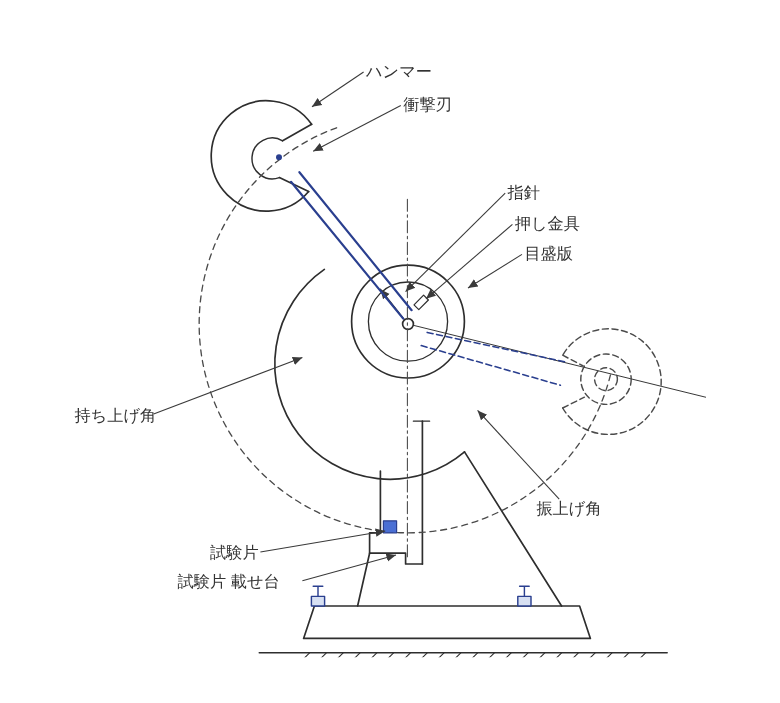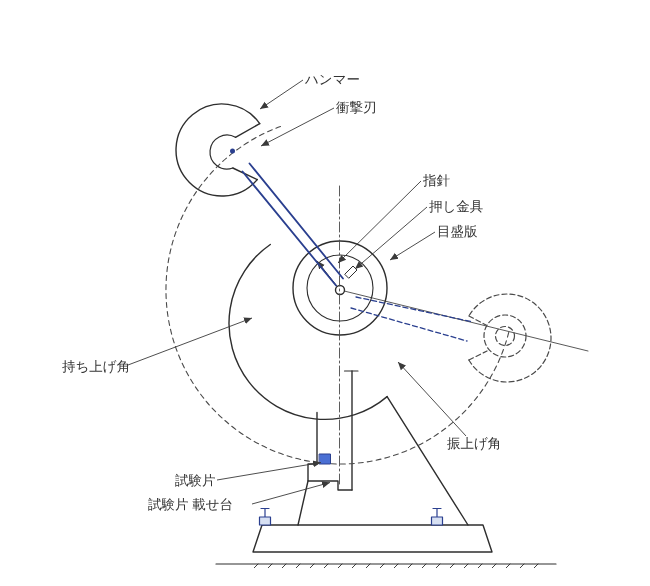--- a/index.html
+++ b/index.html
@@ -7,21 +7,20 @@
     padding: 0;
     background: #ffffff;
   }
   .canvas {
     position: relative;
     width: 650px;
     height: 548px;
     background: #ffffff;
     overflow: hidden;
     font-family: "Liberation Sans", sans-serif;
-    margin-top: 20px;
   }
   svg { display: block; }
   text {
     font-family: "Liberation Sans", "DejaVu Sans", sans-serif;
     font-size: 13.5px;
   }
 </style>
 </head>
 <body>
 

